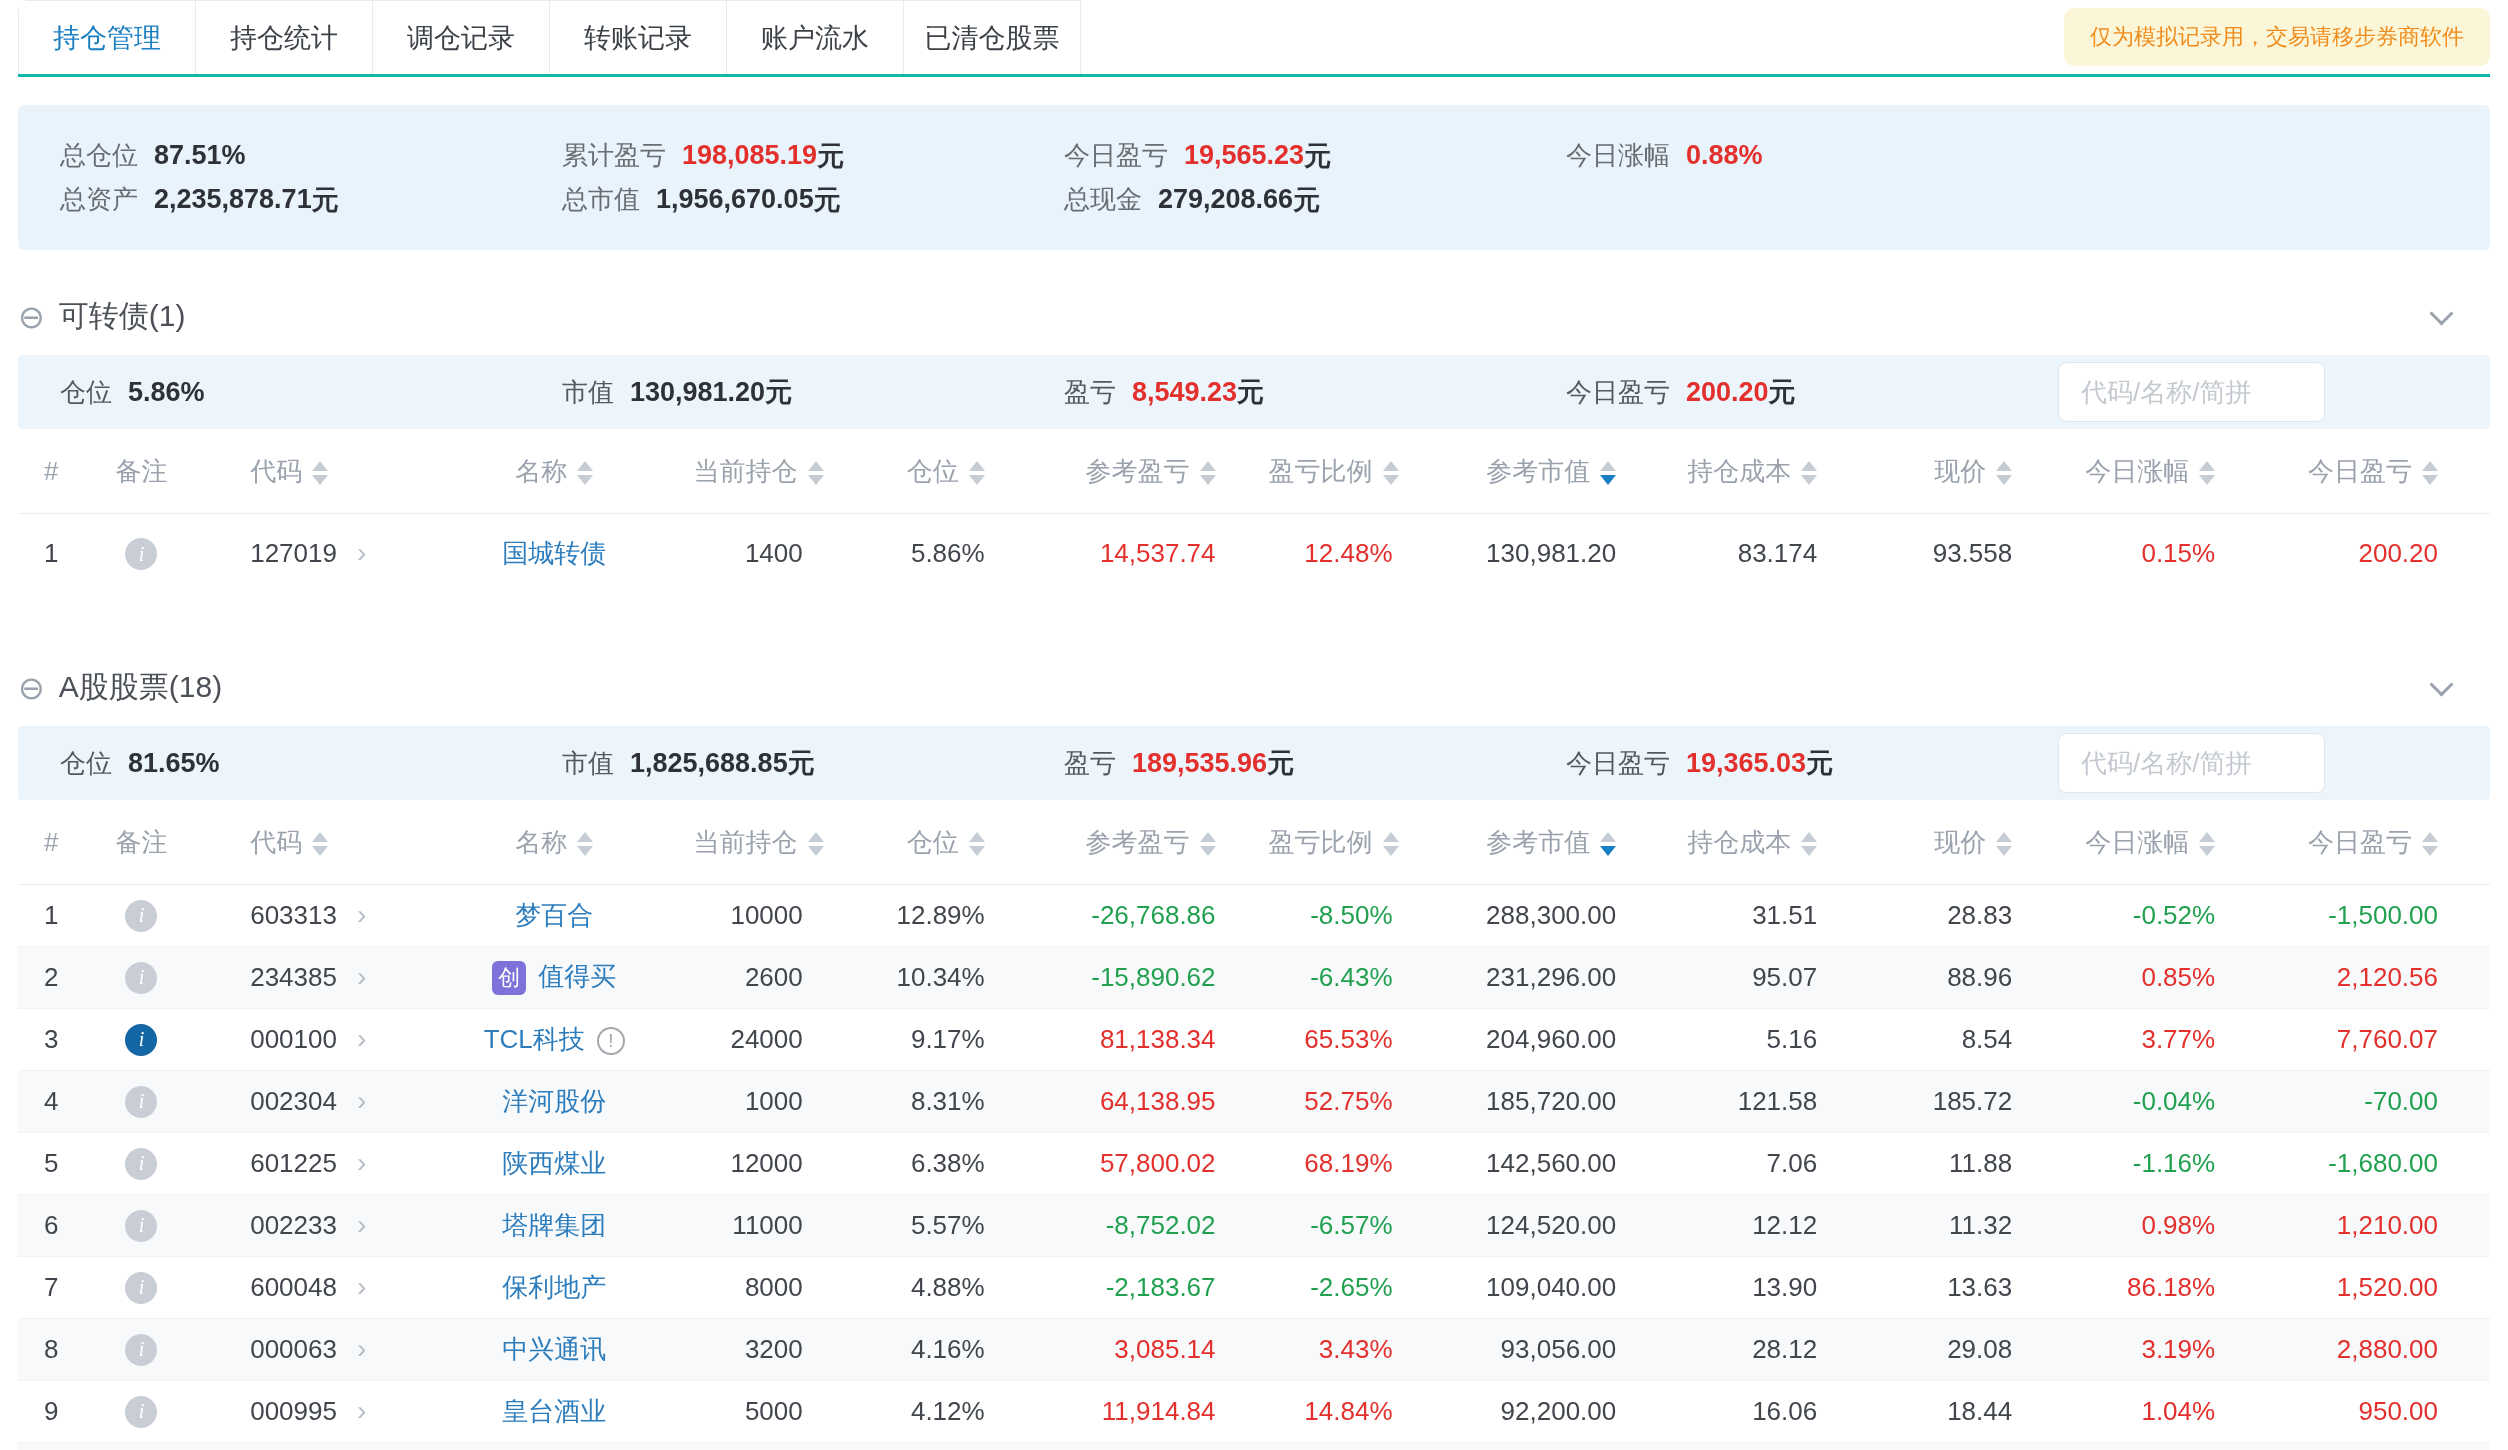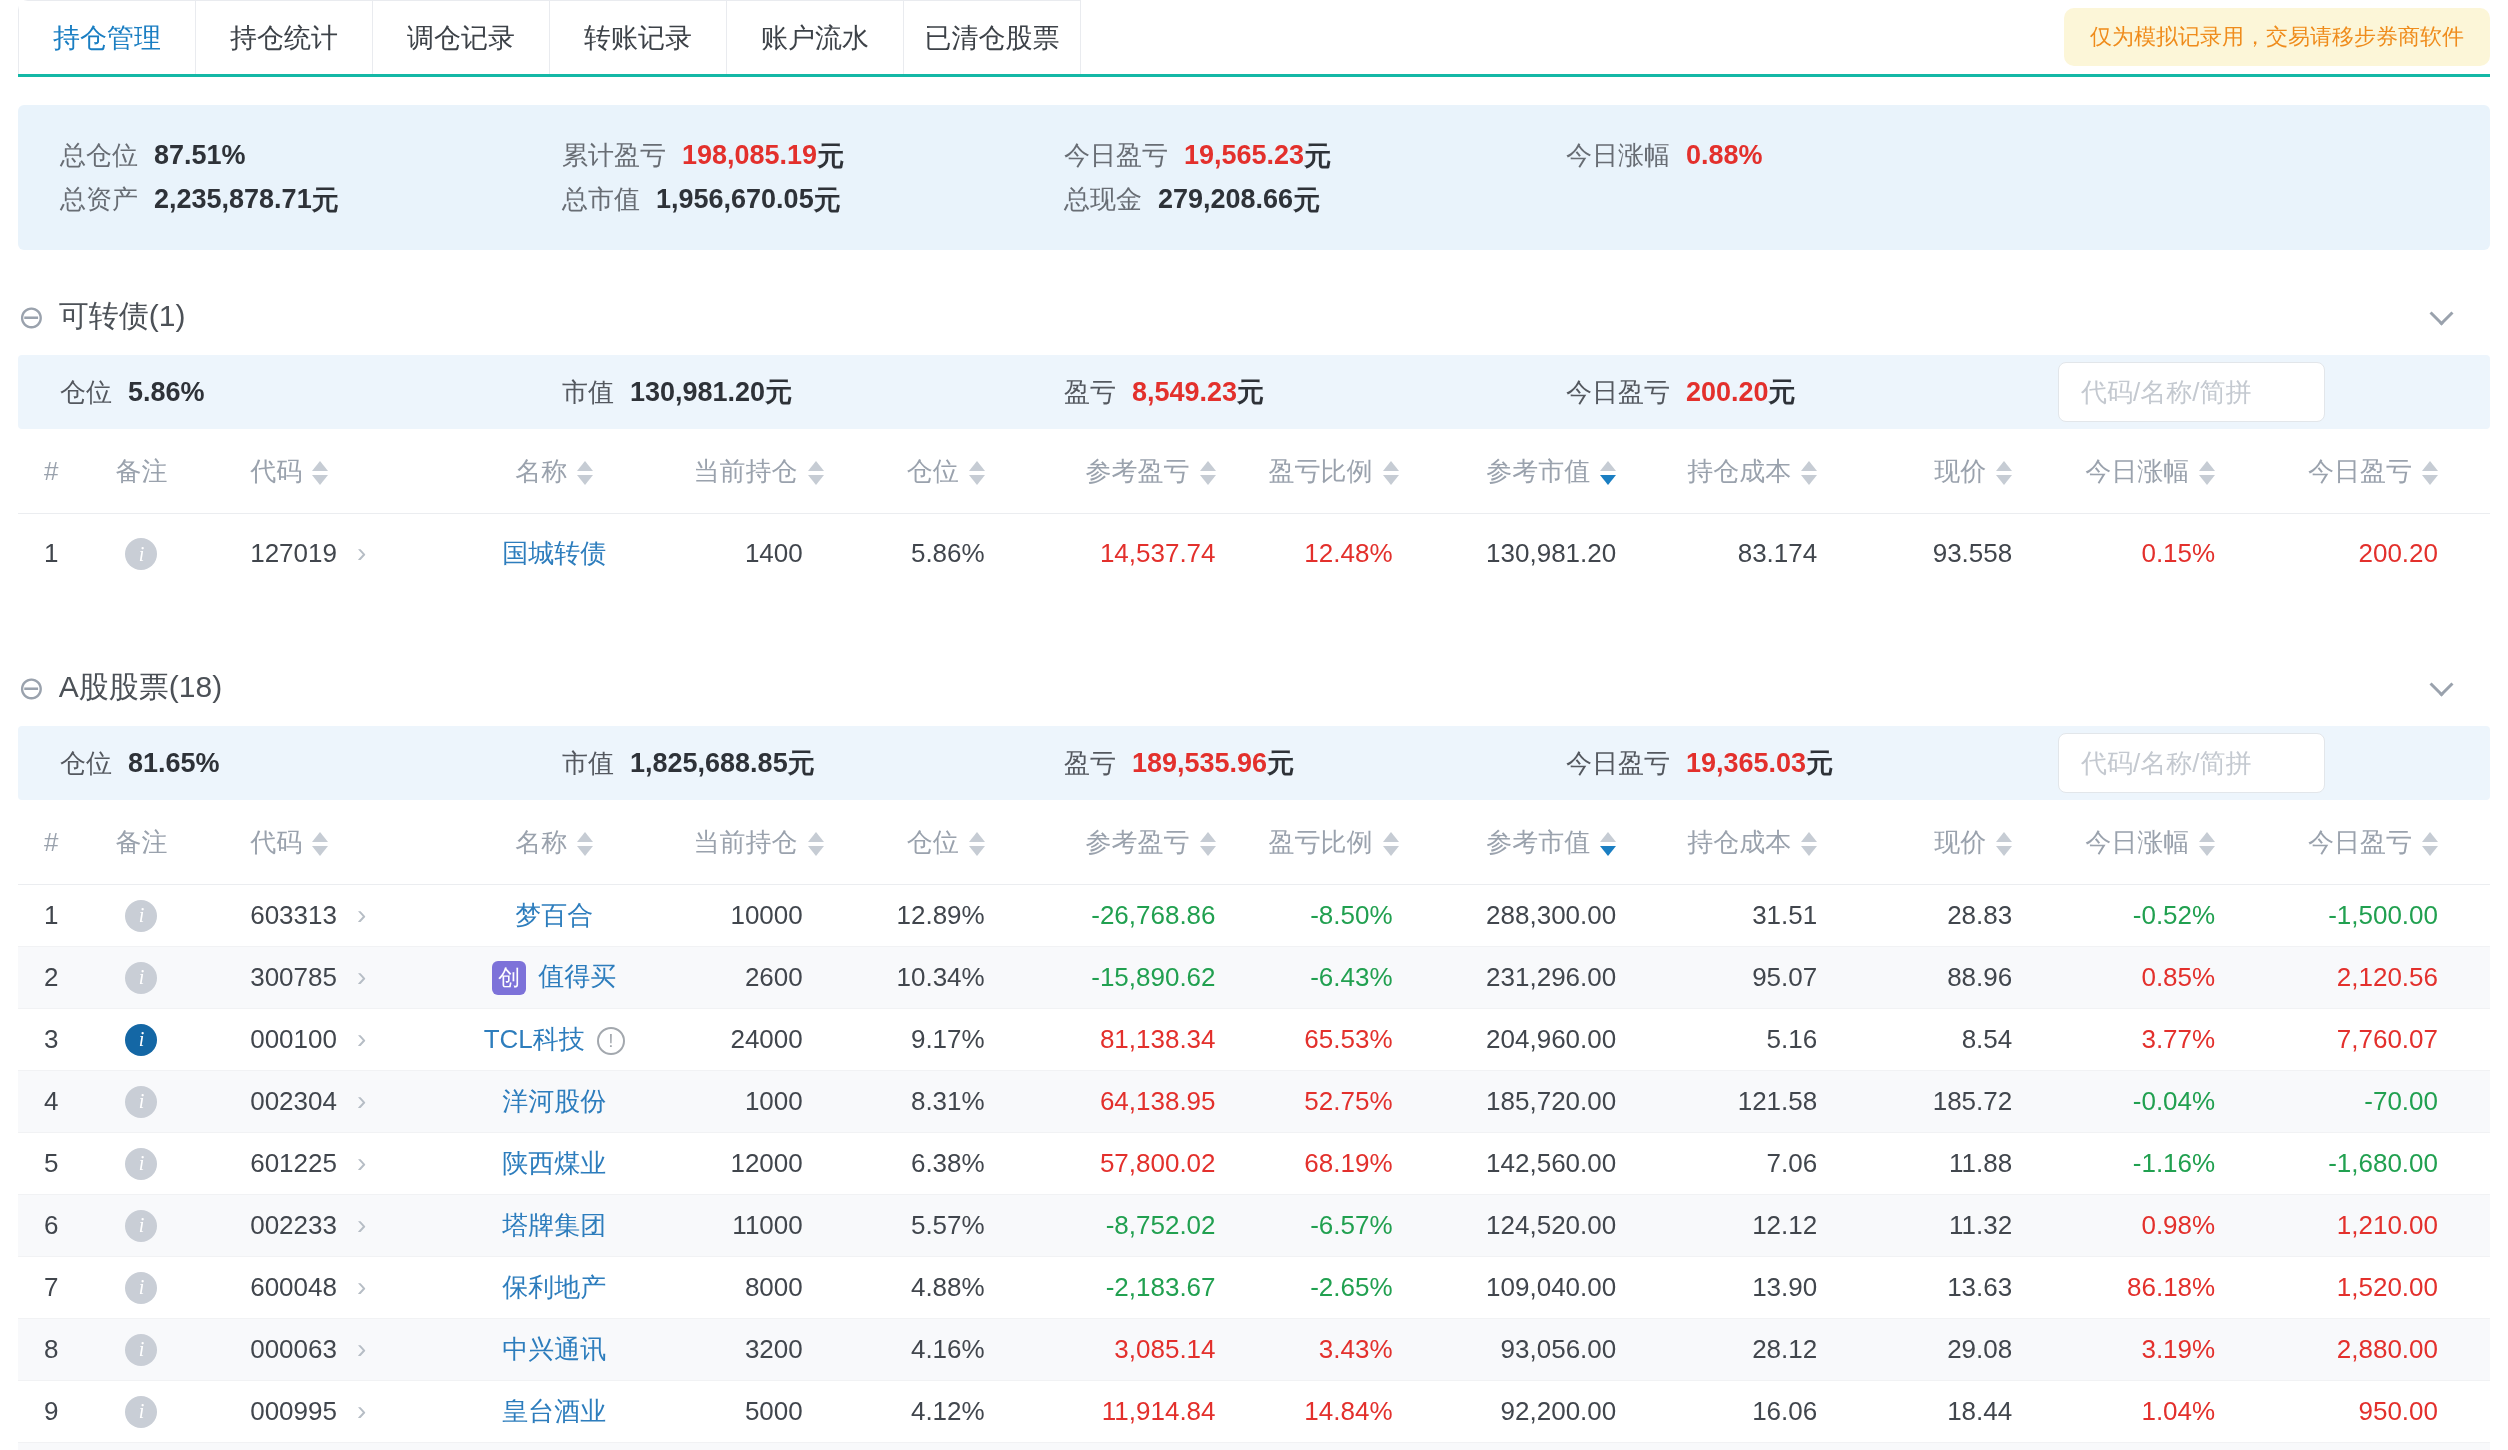--- a/index.html
+++ b/index.html
@@ -382,21 +382,21 @@
             <td class="al-r dn">-8.50%</td>
             <td class="al-r">288,300.00</td>
             <td class="al-r">31.51</td>
             <td class="al-r">28.83</td>
             <td class="al-r dn">-0.52%</td>
             <td class="al-r dn">-1,500.00</td>
           </tr>
           <tr class="alt">
             <td class="al-l">2</td>
             <td class="al-c"><span class="note">i</span></td>
-            <td class="al-code"><span class="codetxt">300785</span><span class="codearrow">›</span></td>
+            <td class="al-code"><span class="codetxt">234385</span><span class="codearrow">›</span></td>
             <td class="al-name"><span class="badge">创</span><span class="namelink">值得买</span></td>
             <td class="al-r">2600</td>
             <td class="al-r">10.34%</td>
             <td class="al-r dn">-15,890.62</td>
             <td class="al-r dn">-6.43%</td>
             <td class="al-r">231,296.00</td>
             <td class="al-r">95.07</td>
             <td class="al-r">88.96</td>
             <td class="al-r up">0.85%</td>
             <td class="al-r up">2,120.56</td>

